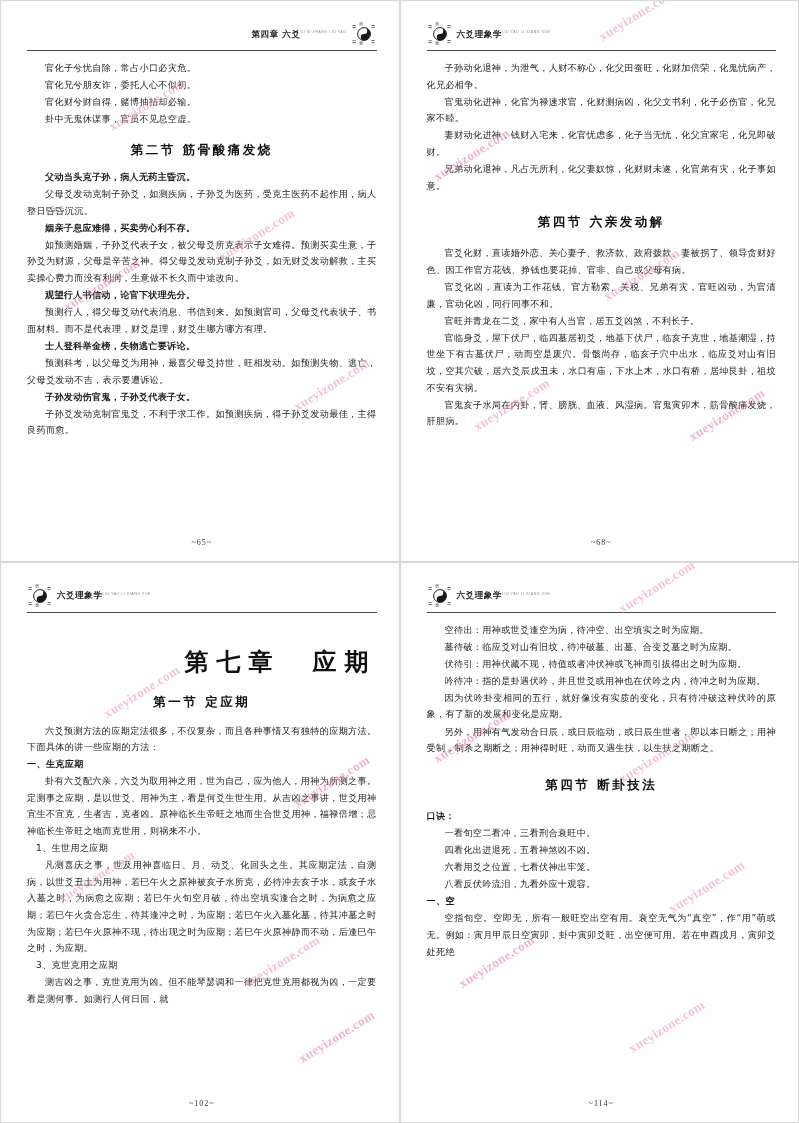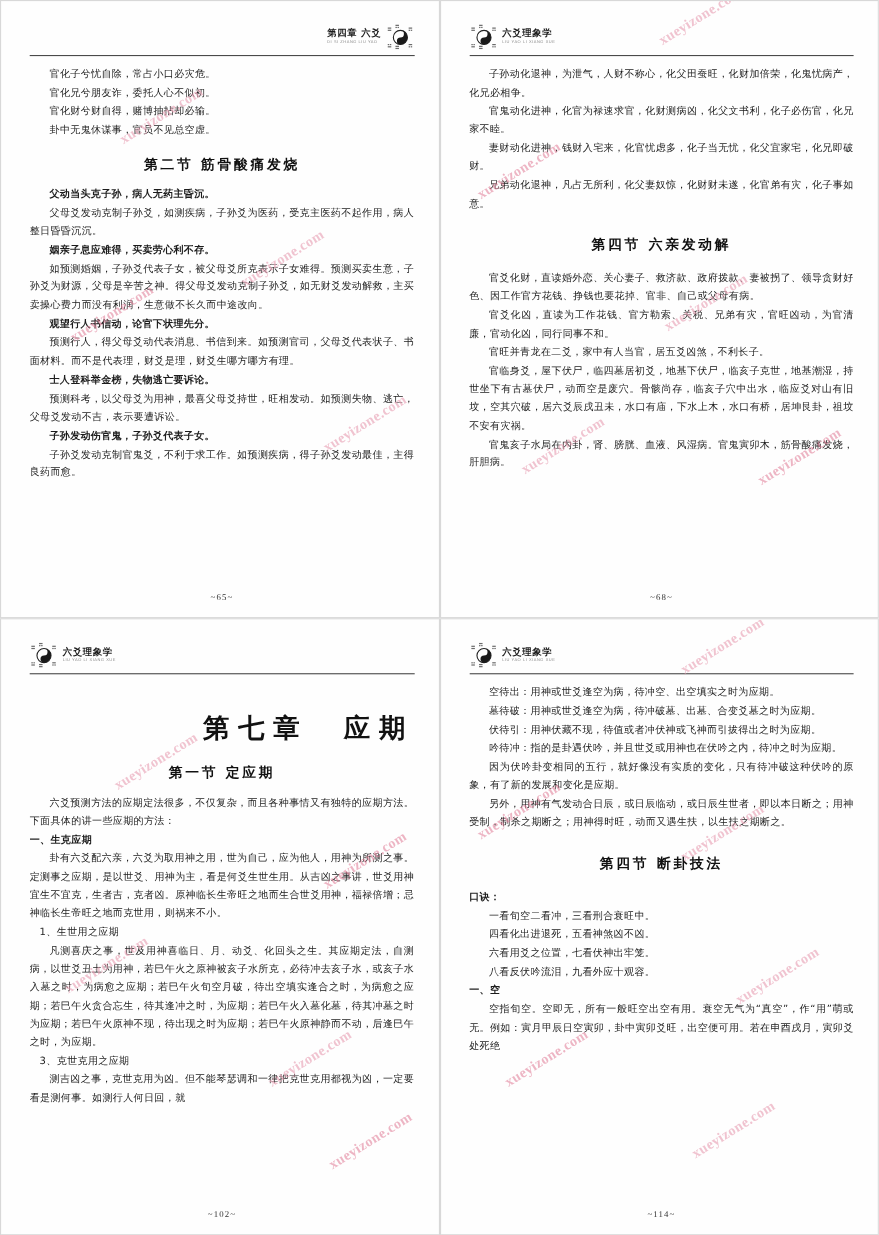--- a/index.html
+++ b/index.html
@@ -31,21 +31,21 @@
   
   .runhead{
     display:flex;align-items:flex-end;
     height:30px;
     flex:0 0 auto;
     position:relative;
   }
   .runhead.right{justify-content:flex-end;}
   .runhead.left{justify-content:flex-start;}
   .rh-group{display:flex;align-items:center;gap:4px;}
-  .rh-text{display:flex;flex-direction:column;line-height:1;}
+  .rh-text{display:flex;line-height:1;}
   .rh-cn{
     font-size:8.5px;font-weight:bold;color:#1a1a1a;
     letter-spacing:.6px;white-space:nowrap;
     font-family:"DejaVu Sans","Liberation Sans",sans-serif;
   }
   .rh-py{
     font-size:3.6px;color:#8b8b8b;letter-spacing:.5px;
     margin-top:1.5px;white-space:nowrap;
     font-family:"Liberation Sans",sans-serif;
   }
@@ -334,21 +334,21 @@
             </span>
             <div class="rh-text">
               <span class="rh-cn">六爻理象学</span>
               <span class="rh-py">LIU YAO LI XIANG XUE</span>
             </div>
           </div>
         </div>
         <div class="rule"></div>
         <div class="body">
           <p class="ind">空待出：用神或世爻逢空为病，待冲空、出空填实之时为应期。</p>
-          <p class="ind">墓待破：用神或世爻逢空为病，待冲破墓、出墓、合变爻墓之时为应期。</p>
+          <p class="ind">墓待破：临应爻对山有旧坟，待冲破墓、出墓、合变爻墓之时为应期。</p>
           <p class="ind">伏待引：用神伏藏不现，待值或者冲伏神或飞神而引拔得出之时为应期。</p>
           <p class="ind">吟待冲：指的是卦遇伏吟，并且世爻或用神也在伏吟之内，待冲之时为应期。</p>
           <p class="ind">因为伏吟卦变相同的五行，就好像没有实质的变化，只有待冲破这种伏吟的原象，有了新的发展和变化是应期。</p>
           <p class="ind">另外，用神有气发动合日辰，或日辰临动，或日辰生世者，即以本日断之；用神受制，制杀之期断之；用神得时旺，动而又遇生扶，以生扶之期断之。</p>
           <h2 class="section mid">第四节  断卦技法</h2>
           <p class="sub">口诀：</p>
           <p class="ind">一看旬空二看冲，三看刑合衰旺中。</p>
           <p class="ind">四看化出进退死，五看神煞凶不凶。</p>
           <p class="ind">六看用爻之位置，七看伏神出牢笼。</p>
           <p class="ind">八看反伏吟流泪，九看外应十观容。</p>

